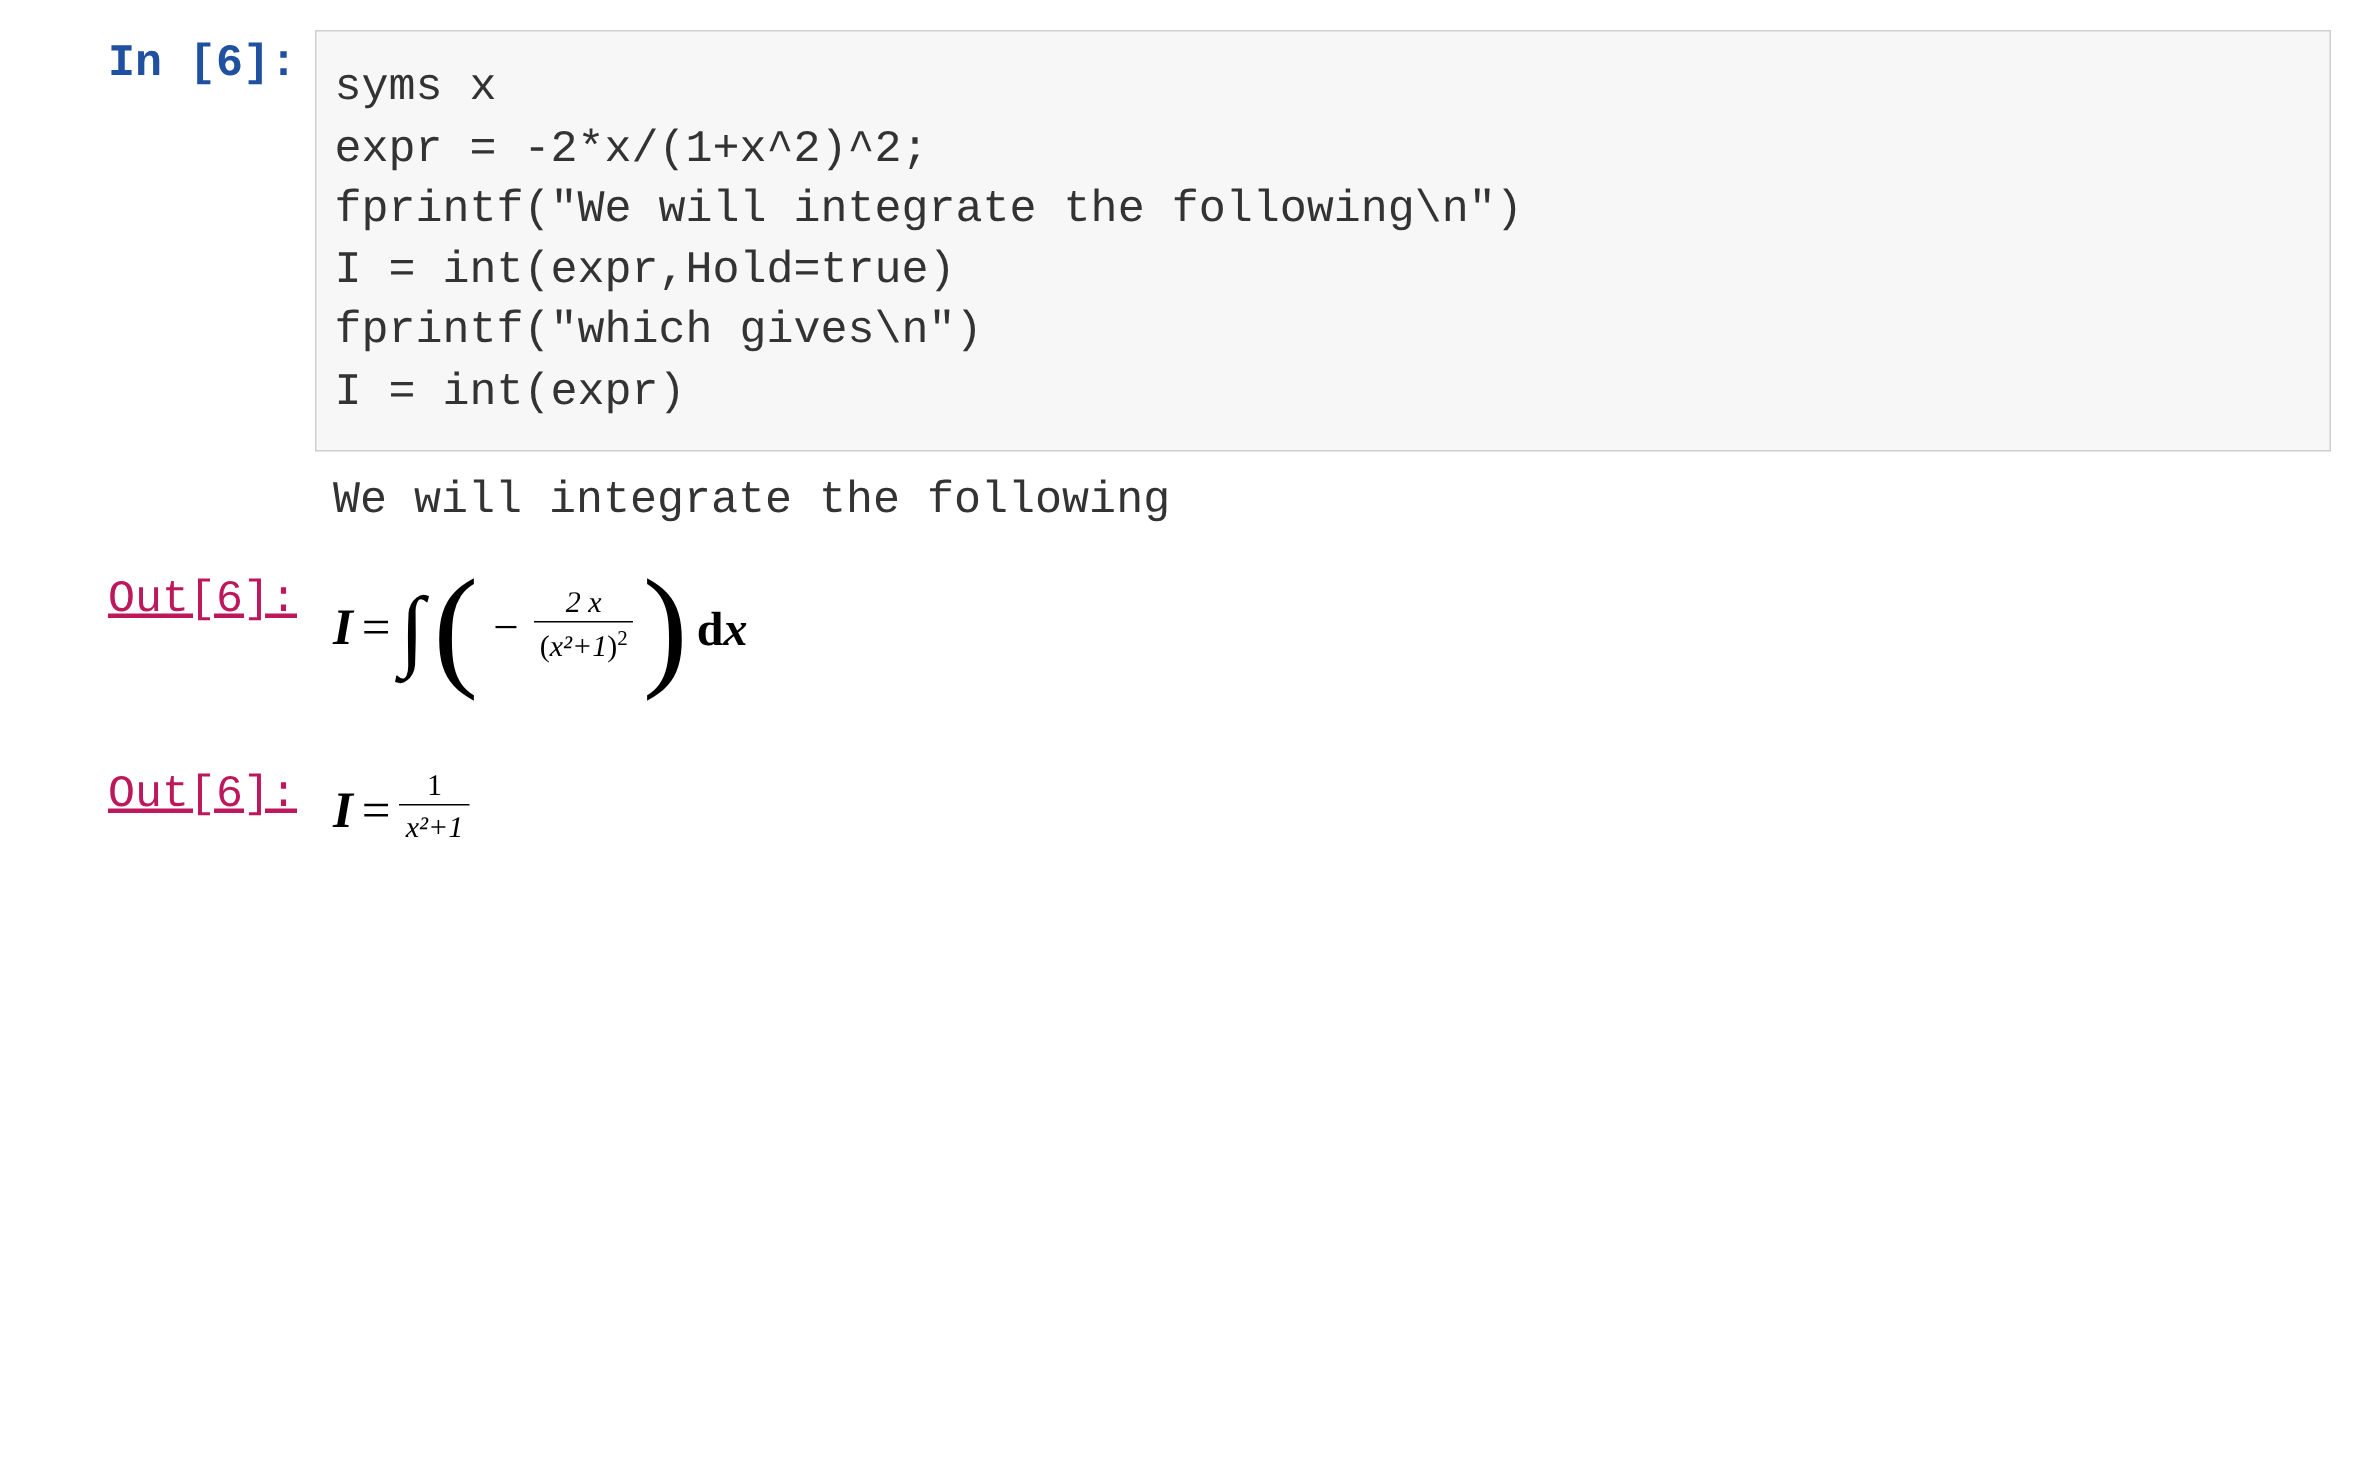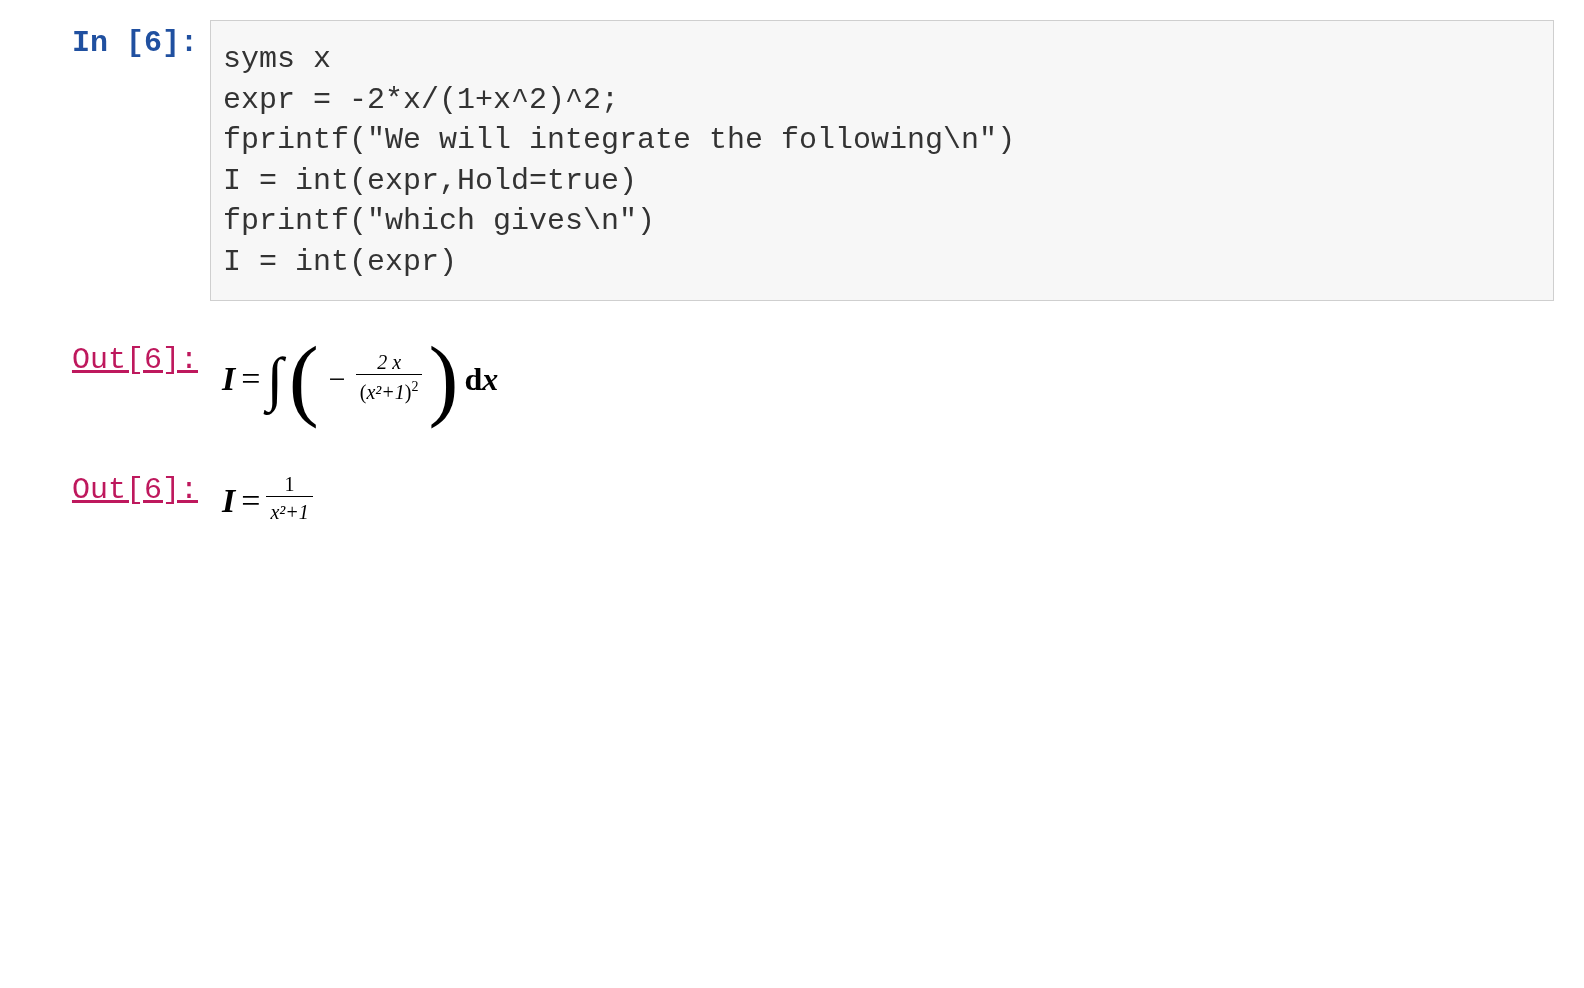--- a/index.html
+++ b/index.html
@@ -116,20 +116,21 @@
   <div class="code-area">syms x
 expr = -2*x/(1+x^2)^2;
 fprintf("We will integrate the following\n")
 I = int(expr,Hold=true)
 fprintf("which gives\n")
 I = int(expr)</div>
 </div>
 
 <div class="cell">
   <div class="prompt"></div>
+  <div class="output-area">We will integrate the following</div>
 </div>
 
 <div class="cell" style="margin-top:20px;margin-bottom:20px;">
   <div class="prompt prompt-out">Out[6]:</div>
   <div class="math-area">
     <span class="math-eq">
       <span class="var-i">I</span>
       <span>=</span>
       <span class="integral">∫</span>
       <span class="paren">(</span>

